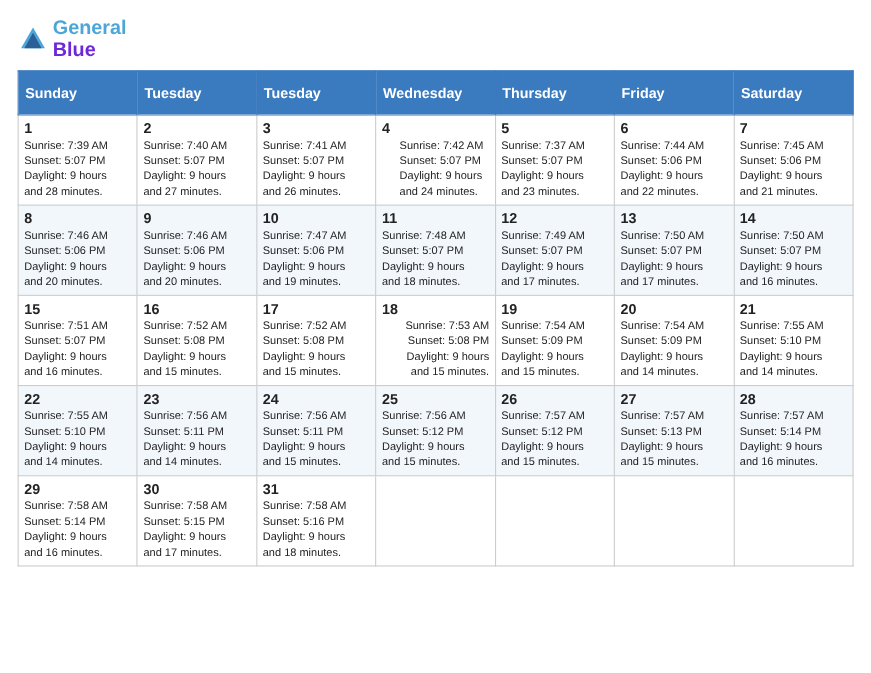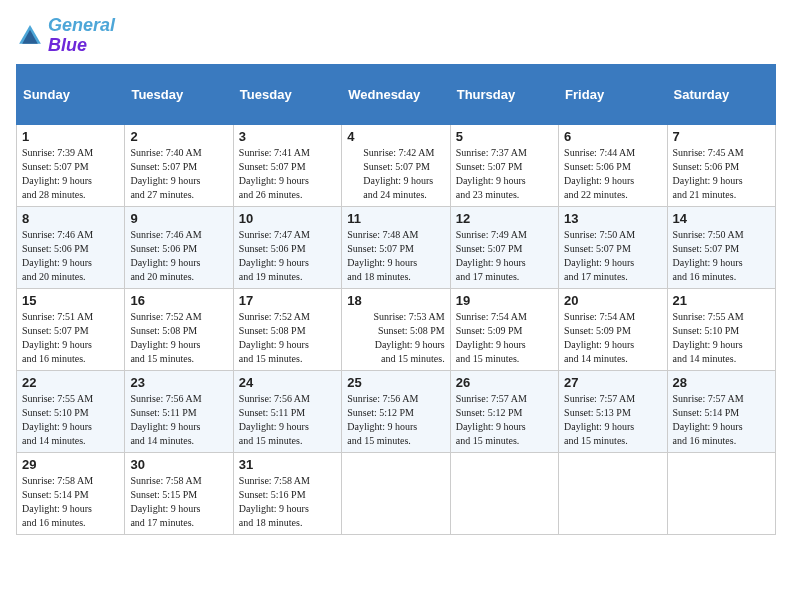--- a/index.html
+++ b/index.html
@@ -8,21 +8,20 @@
       background: #fff;
       width: 792px;
       min-height: 612px;
       padding: 16px;
     }
     .header {
       display: flex;
       align-items: flex-end;
       justify-content: space-between;
       margin-bottom: 8px;
-      font-style: italic;
     }
     .logo {
       display: flex;
       align-items: center;
       gap: 4px;
     }
     .logo-text {
       font-size: 18px;
       font-weight: bold;
       color: #1a1a1a;
@@ -50,21 +49,21 @@
     .calendar {
       width: 100%;
       border-collapse: collapse;
       border: 1px solid #ccc;
     }
     .calendar thead tr th {
       background-color: #3a7abf;
       color: #fff;
       font-size: 13px;
       font-weight: bold;
-      padding: 22px 6px;
+      padding: 12px 6px;
       text-align: left;
       border: 1px solid #3a7abf;
       margin-top: 40px;
     }
     .calendar tbody tr td {
       vertical-align: top;
       border: 1px solid #ccc;
       padding: 4px 5px;
       font-size: 10.5px;
       color: #222;
@@ -78,21 +77,20 @@
     .day-num {
       font-size: 13px;
       font-weight: bold;
       display: block;
       margin-bottom: 2px;
     }
     .day-info {
       font-size: 10px;
       line-height: 1.4;
       color: #222;
-      font-family: Liberation Serif, serif;
     }
     .empty-cell {
       background: #fff !important;
     }
   </style>
 </head>
 <body>
 
 <div class="header">
   <div class="logo">

